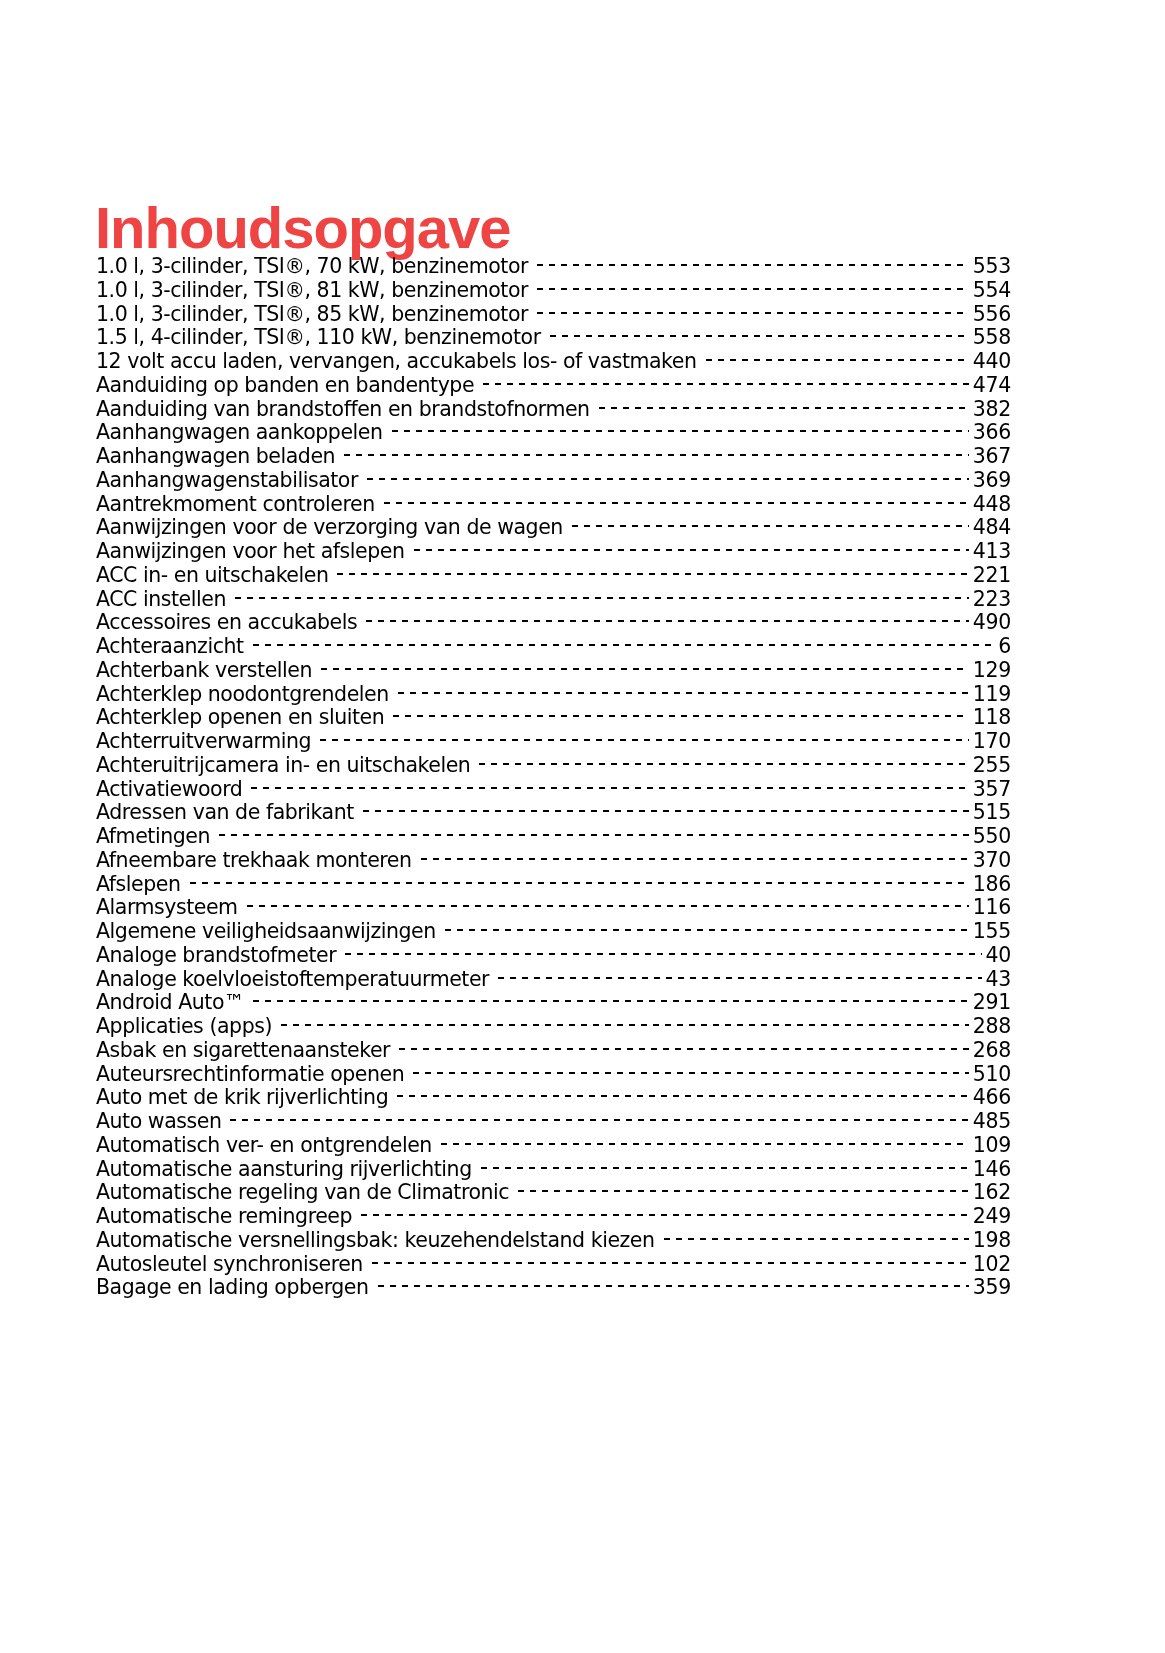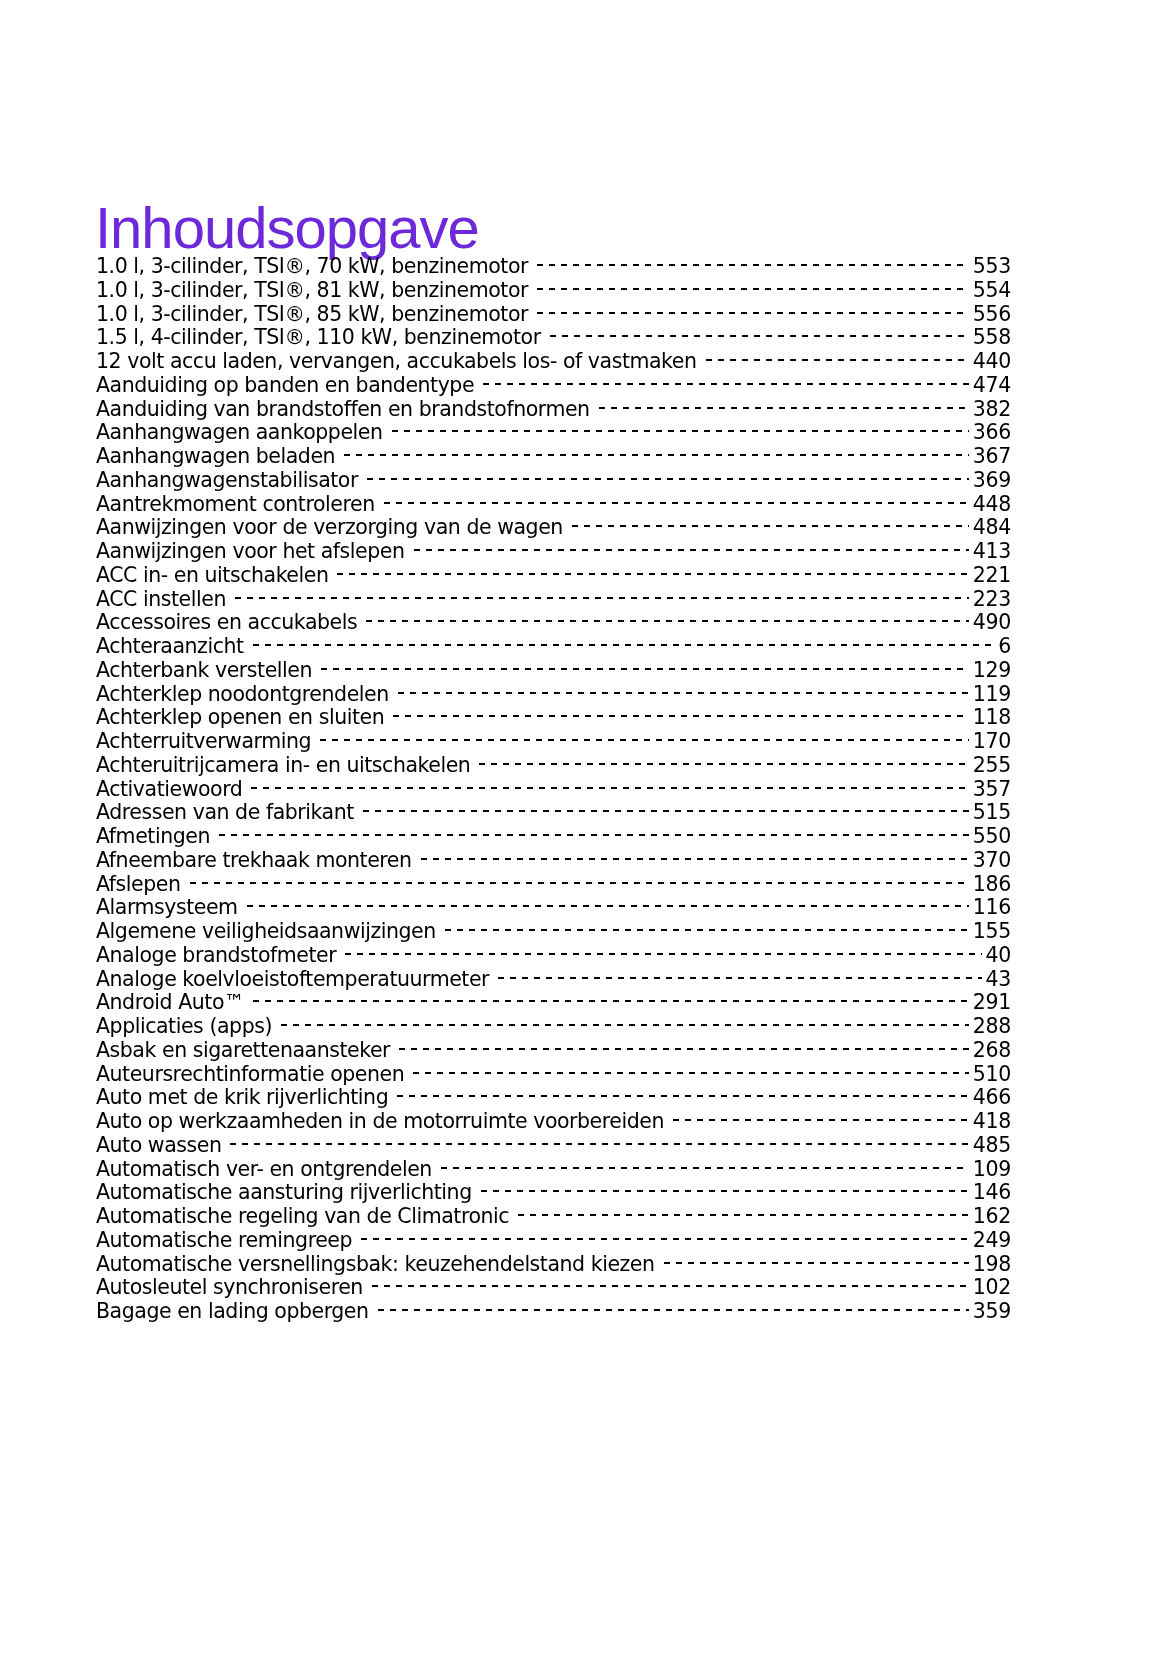--- a/index.html
+++ b/index.html
@@ -1,20 +1,20 @@
 <!DOCTYPE html>
 <html><head>
 <meta charset="utf-8">
 <style>
   html, body { margin: 0; padding: 0; background: #ffffff; }
   body { width: 1165px; height: 1653px; position: relative; overflow: hidden;
          font-family: "DejaVu Sans", sans-serif; color: #000; }
   .title { position: absolute; left: 95px; top: 196px; margin: 0;
-           font-family: "Liberation Sans", sans-serif; font-weight: normal;
-           font-size: 58px; line-height: 64px; letter-spacing: -1px; color: #6d28d9; }
+           font-family: "Liberation Sans", sans-serif; font-weight: bold;
+           font-size: 58px; line-height: 64px; letter-spacing: -1px; color: #ef4444; }
   .toc { position: absolute; left: 96px; top: 255px; width: 915px; margin: 0; padding: 0; list-style: none; }
   .entry { display: flex; align-items: flex-start; height: 23.75px; line-height: 23.75px;
            font-size: 20.5px; white-space: nowrap; }
   .label { flex: 0 0 auto; letter-spacing: -0.45px; }
   .leader { flex: 1 1 auto; overflow: hidden; margin: 0 4px 0 9px; position: relative; height: 12px; }
   .leader::before { content: ""; position: absolute; left: 0; right: 0; bottom: 1px; height: 2px;
            background-image: linear-gradient(to right, #000 0 6px, transparent 6px 12px);
            background-size: 12px 2px; background-repeat: repeat-x; }
   .page { flex: 0 0 auto; text-align: right; letter-spacing: -0.3px; }
 </style>
@@ -198,25 +198,20 @@
     <span class="label">Auteursrechtinformatie openen</span>
     <span class="leader"></span>
     <span class="page">510</span>
   </li>
     <li class="entry">
     <span class="label">Auto met de krik rijverlichting</span>
     <span class="leader"></span>
     <span class="page">466</span>
   </li>
     <li class="entry">
-    <span class="label">Auto op werkzaamheden in de motorruimte voorbereiden</span>
-    <span class="leader"></span>
-    <span class="page">418</span>
-  </li>
-    <li class="entry">
     <span class="label">Auto wassen</span>
     <span class="leader"></span>
     <span class="page">485</span>
   </li>
     <li class="entry">
     <span class="label">Automatisch ver- en ontgrendelen</span>
     <span class="leader"></span>
     <span class="page">109</span>
   </li>
     <li class="entry">

